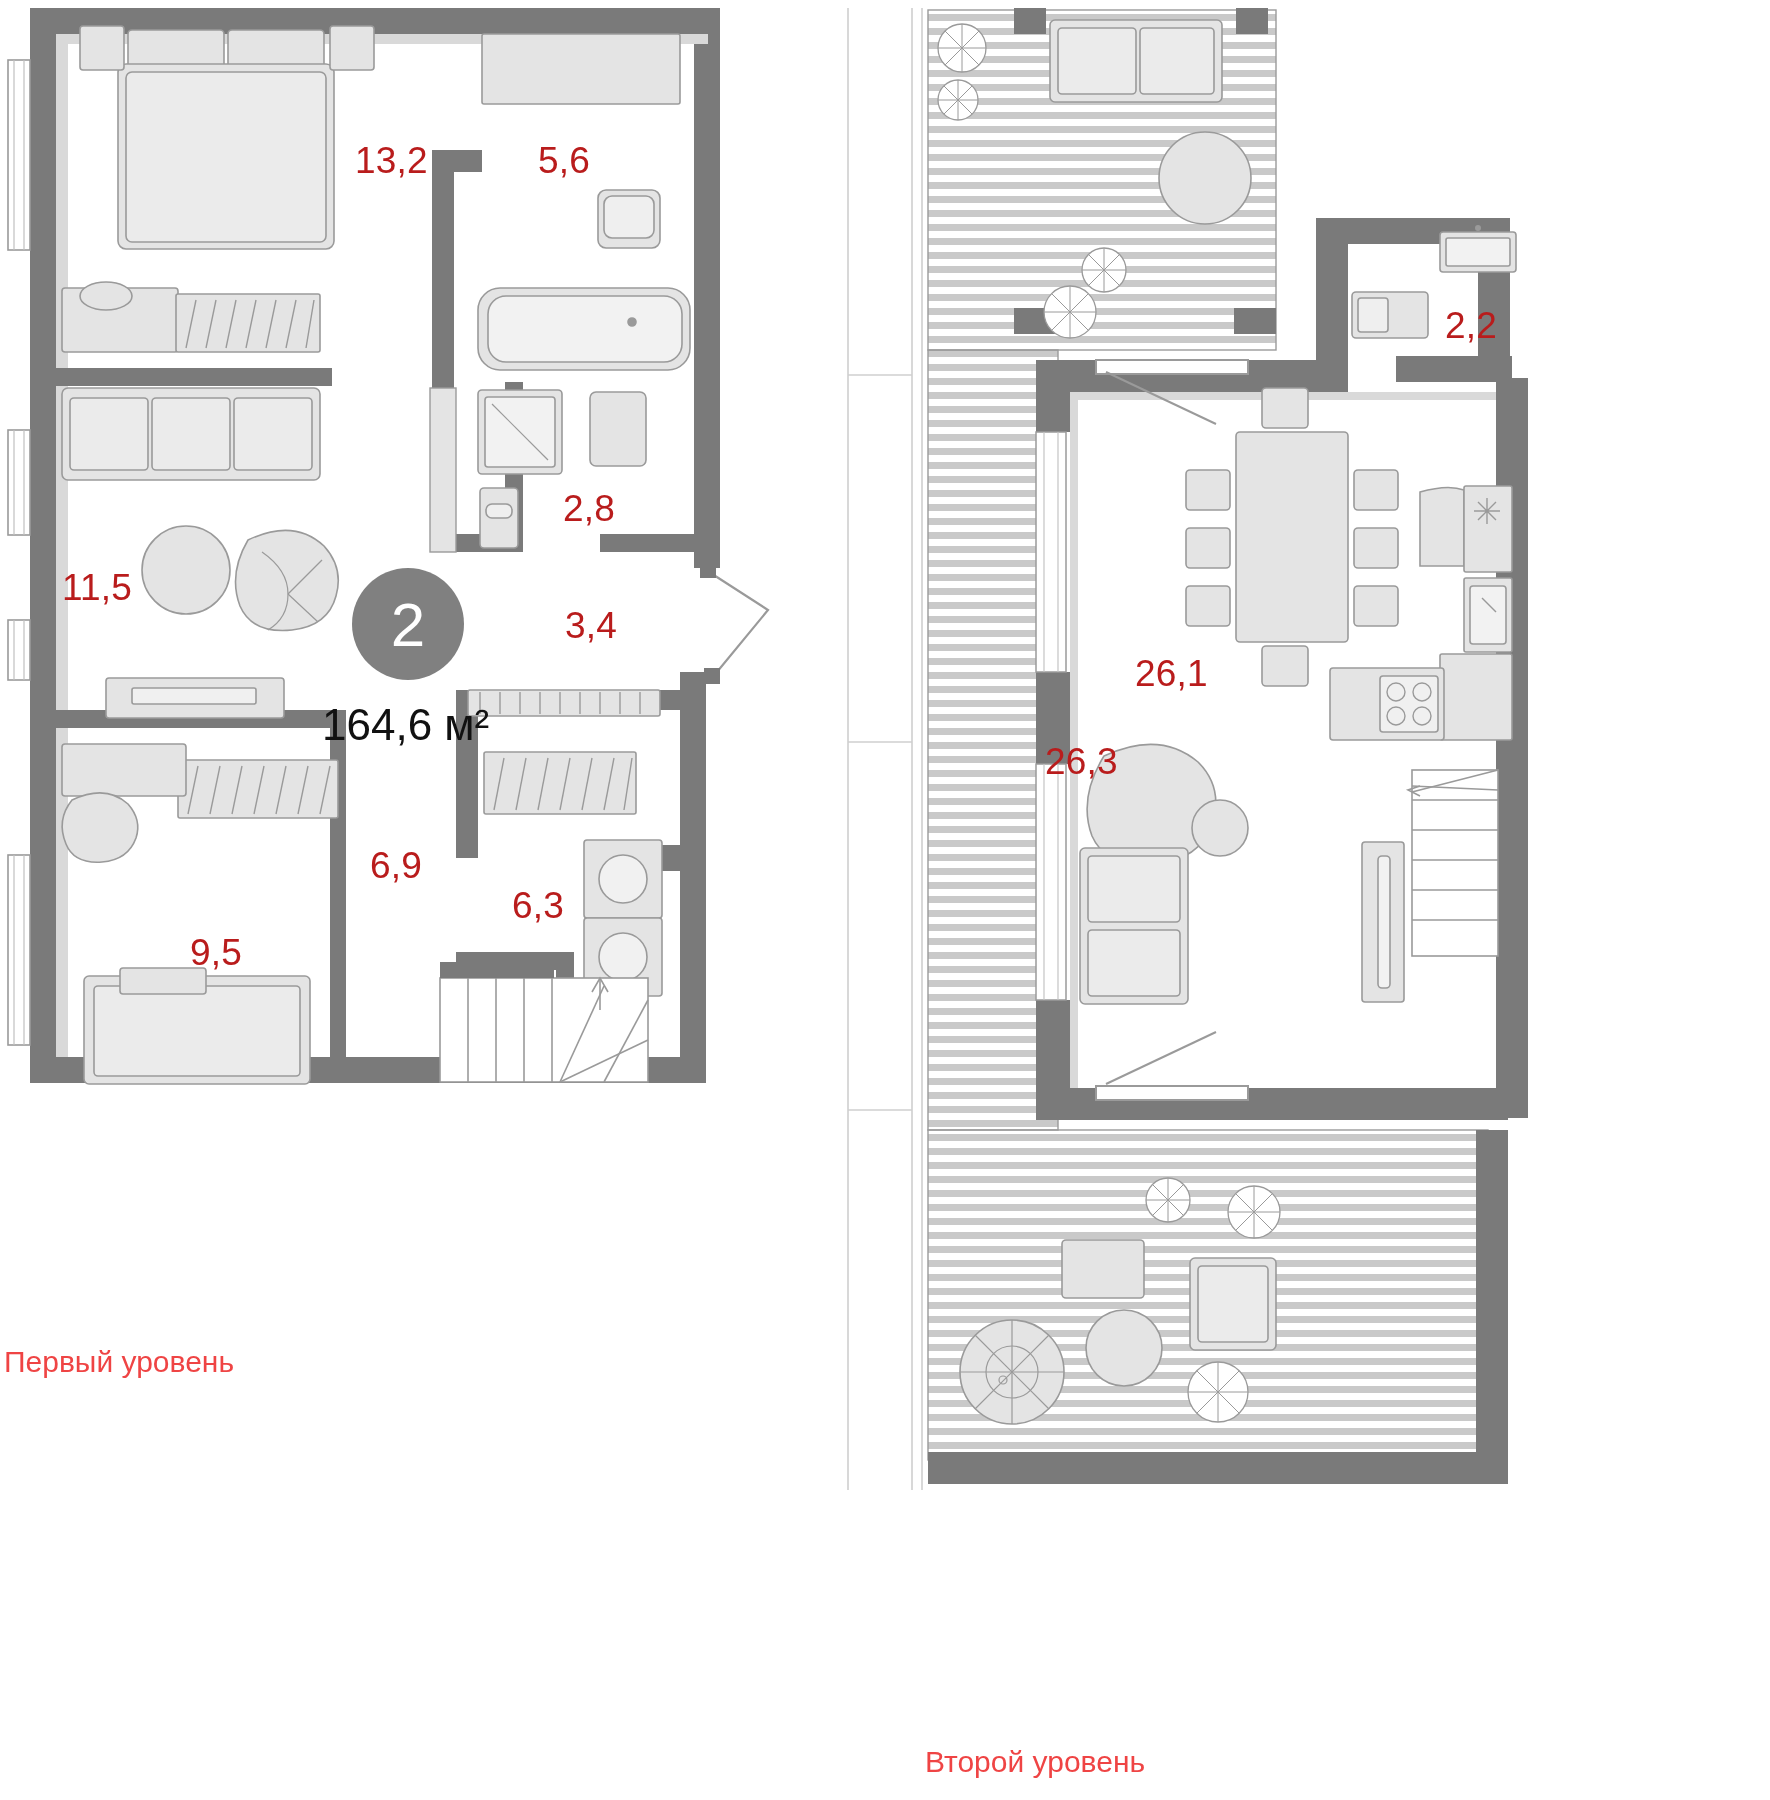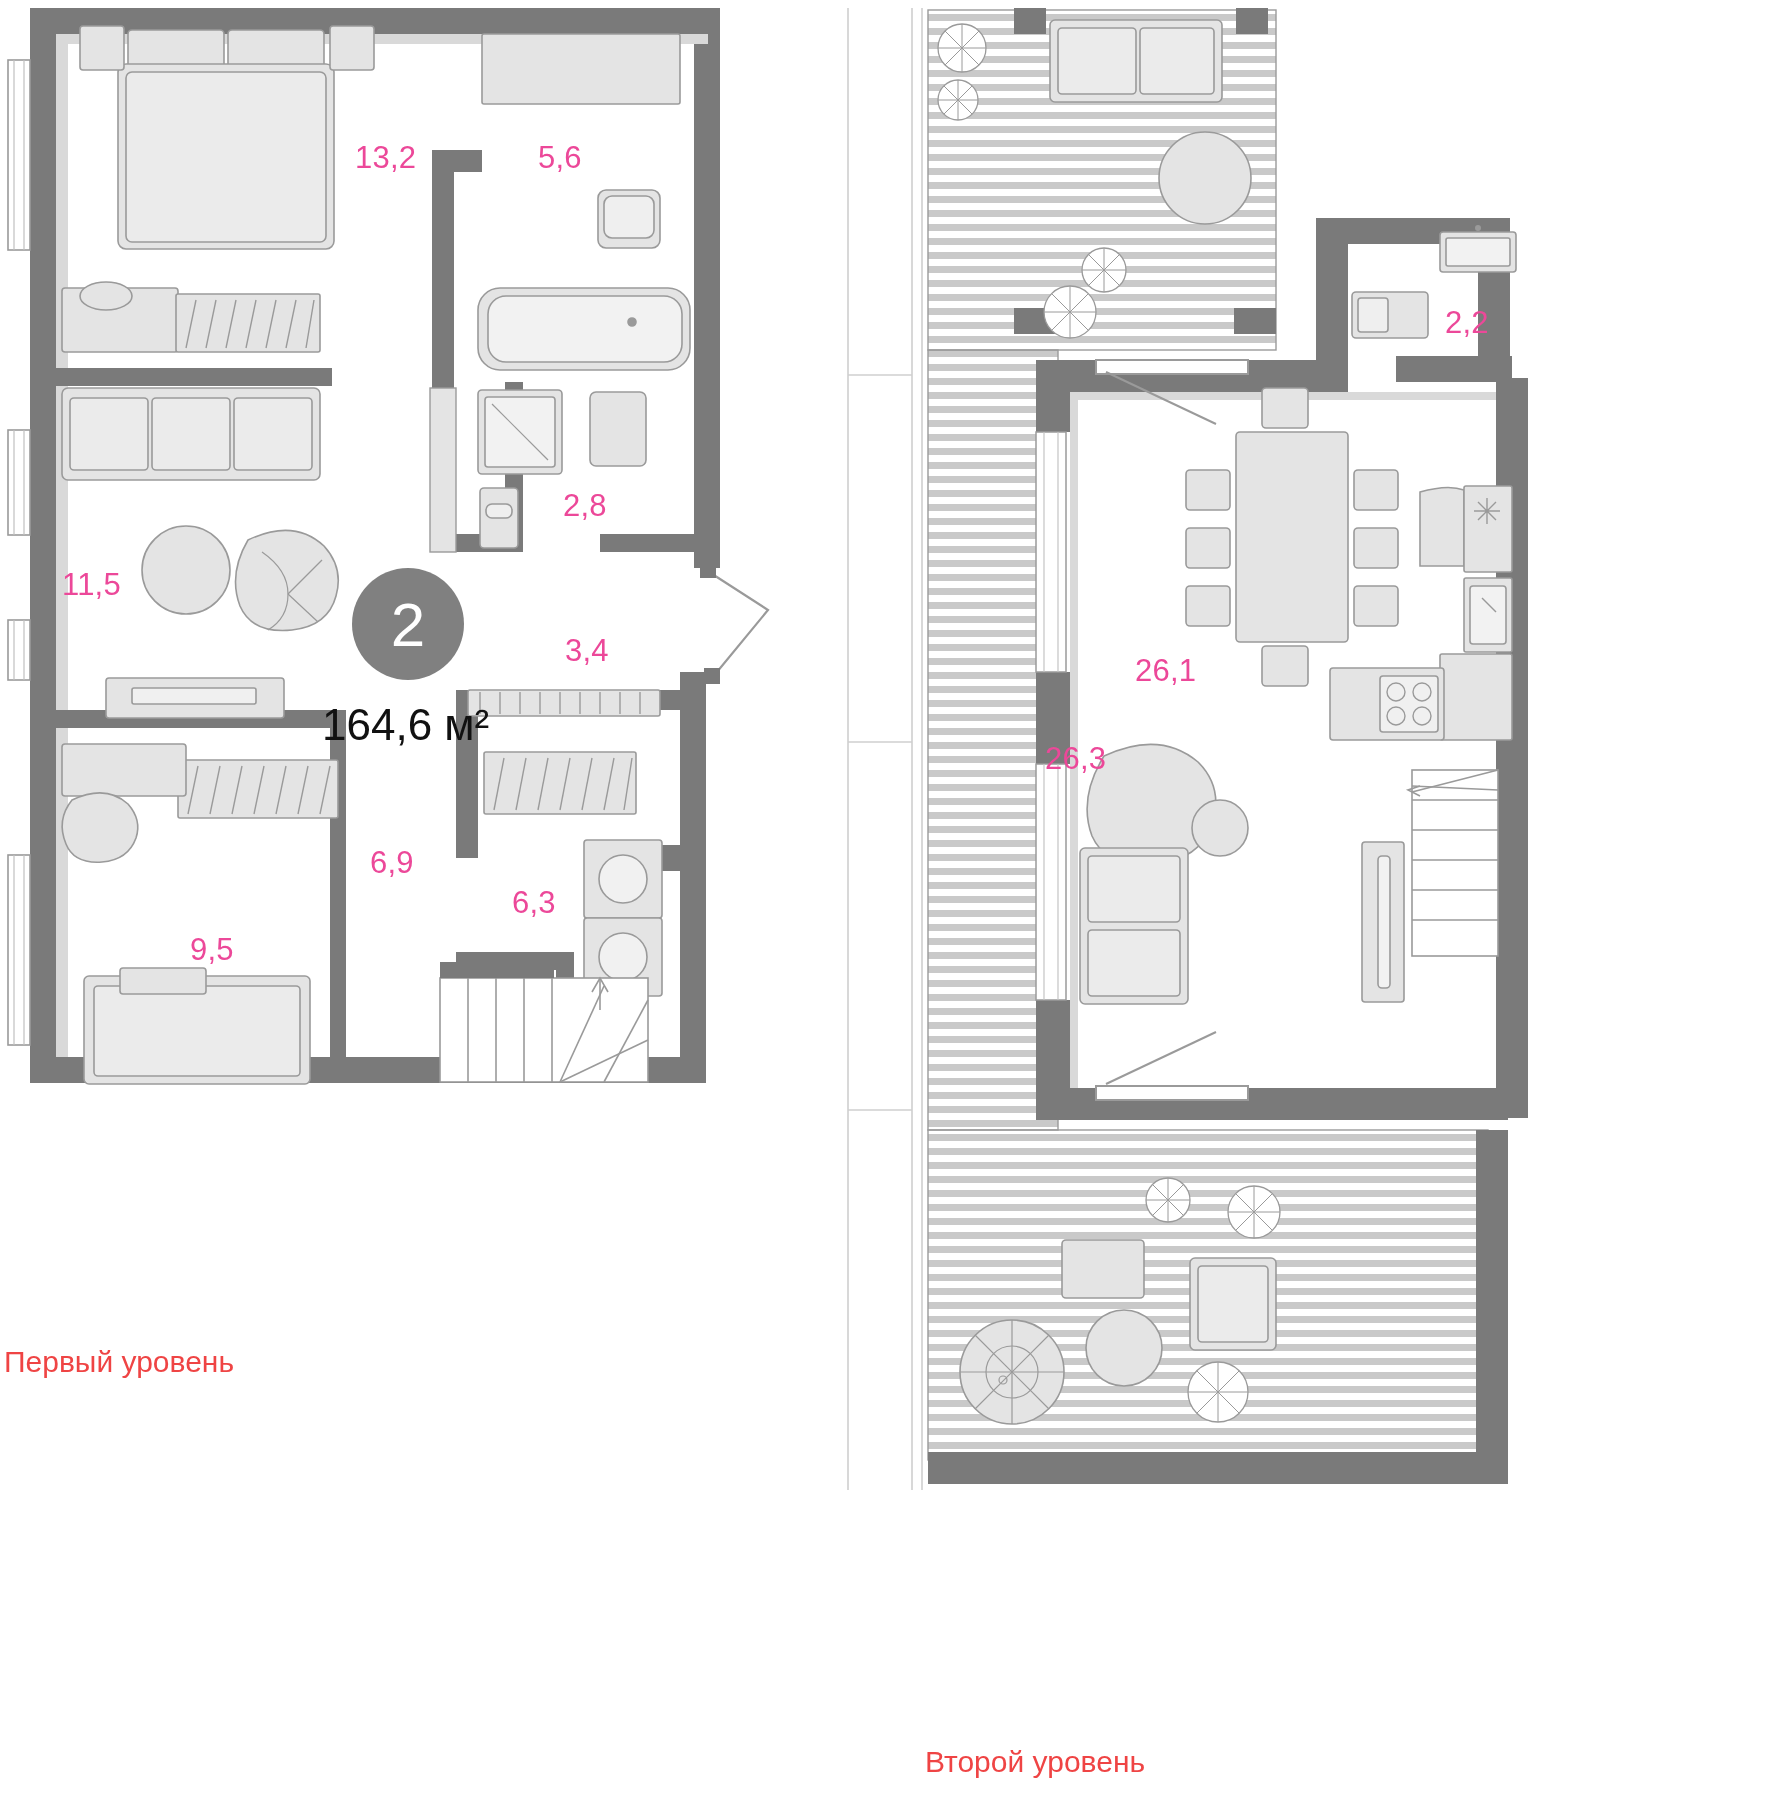--- a/index.html
+++ b/index.html
@@ -8,22 +8,22 @@
     font-family:"Liberation Sans","DejaVu Sans",sans-serif;
     color:#1a1a1a;
   }
   .plan{position:absolute;top:0;left:0;width:1770px;height:1800px;}
   svg{display:block;}
 
   
   .area-label{
     position:absolute;
     font-family:"Liberation Sans","DejaVu Sans",sans-serif;
-    font-size:31px;
-    color:#ec4899;
+    font-size:37px;
+    color:#b91c1c;
     white-space:nowrap;
     letter-spacing:0.2px;
   }
   .level-label{
     position:absolute;
     font-family:"Liberation Sans","DejaVu Sans",sans-serif;
     font-size:30px;
     color:#ef4444;
     white-space:nowrap;
   }
@@ -469,21 +469,21 @@
 
   </g>
 </svg>
 </div>
 
 <div>
   <div class="area-label" style="left:355px;top:140px;">13,2</div>
   <div class="area-label" style="left:538px;top:140px;text-align:right;">5,6</div>
   <div class="area-label" style="left:563px;top:488px;text-align:right;">2,8</div>
   <div class="area-label" style="left:62px;top:567px;">11,5</div>
-  <div class="area-label" style="left:565px;top:605px;margin-top:28px;">3,4</div>
+  <div class="area-label" style="left:565px;top:605px;">3,4</div>
   <div class="area-label" style="left:370px;top:815px;margin-top:30px;">6,9</div>
   <div class="area-label" style="left:190px;top:932px;">9,5</div>
   <div class="area-label" style="left:512px;top:885px;">6,3</div>
   <div class="area-label" style="left:1445px;top:305px;">2,2</div>
   <div class="area-label" style="left:1135px;top:653px;">26,1</div>
   <div class="area-label" style="left:1045px;top:741px;text-align:right;">26,3</div>
 </div>
 
 <div class="badge" style="left:352px;top:568px;">
   <span>2</span>

